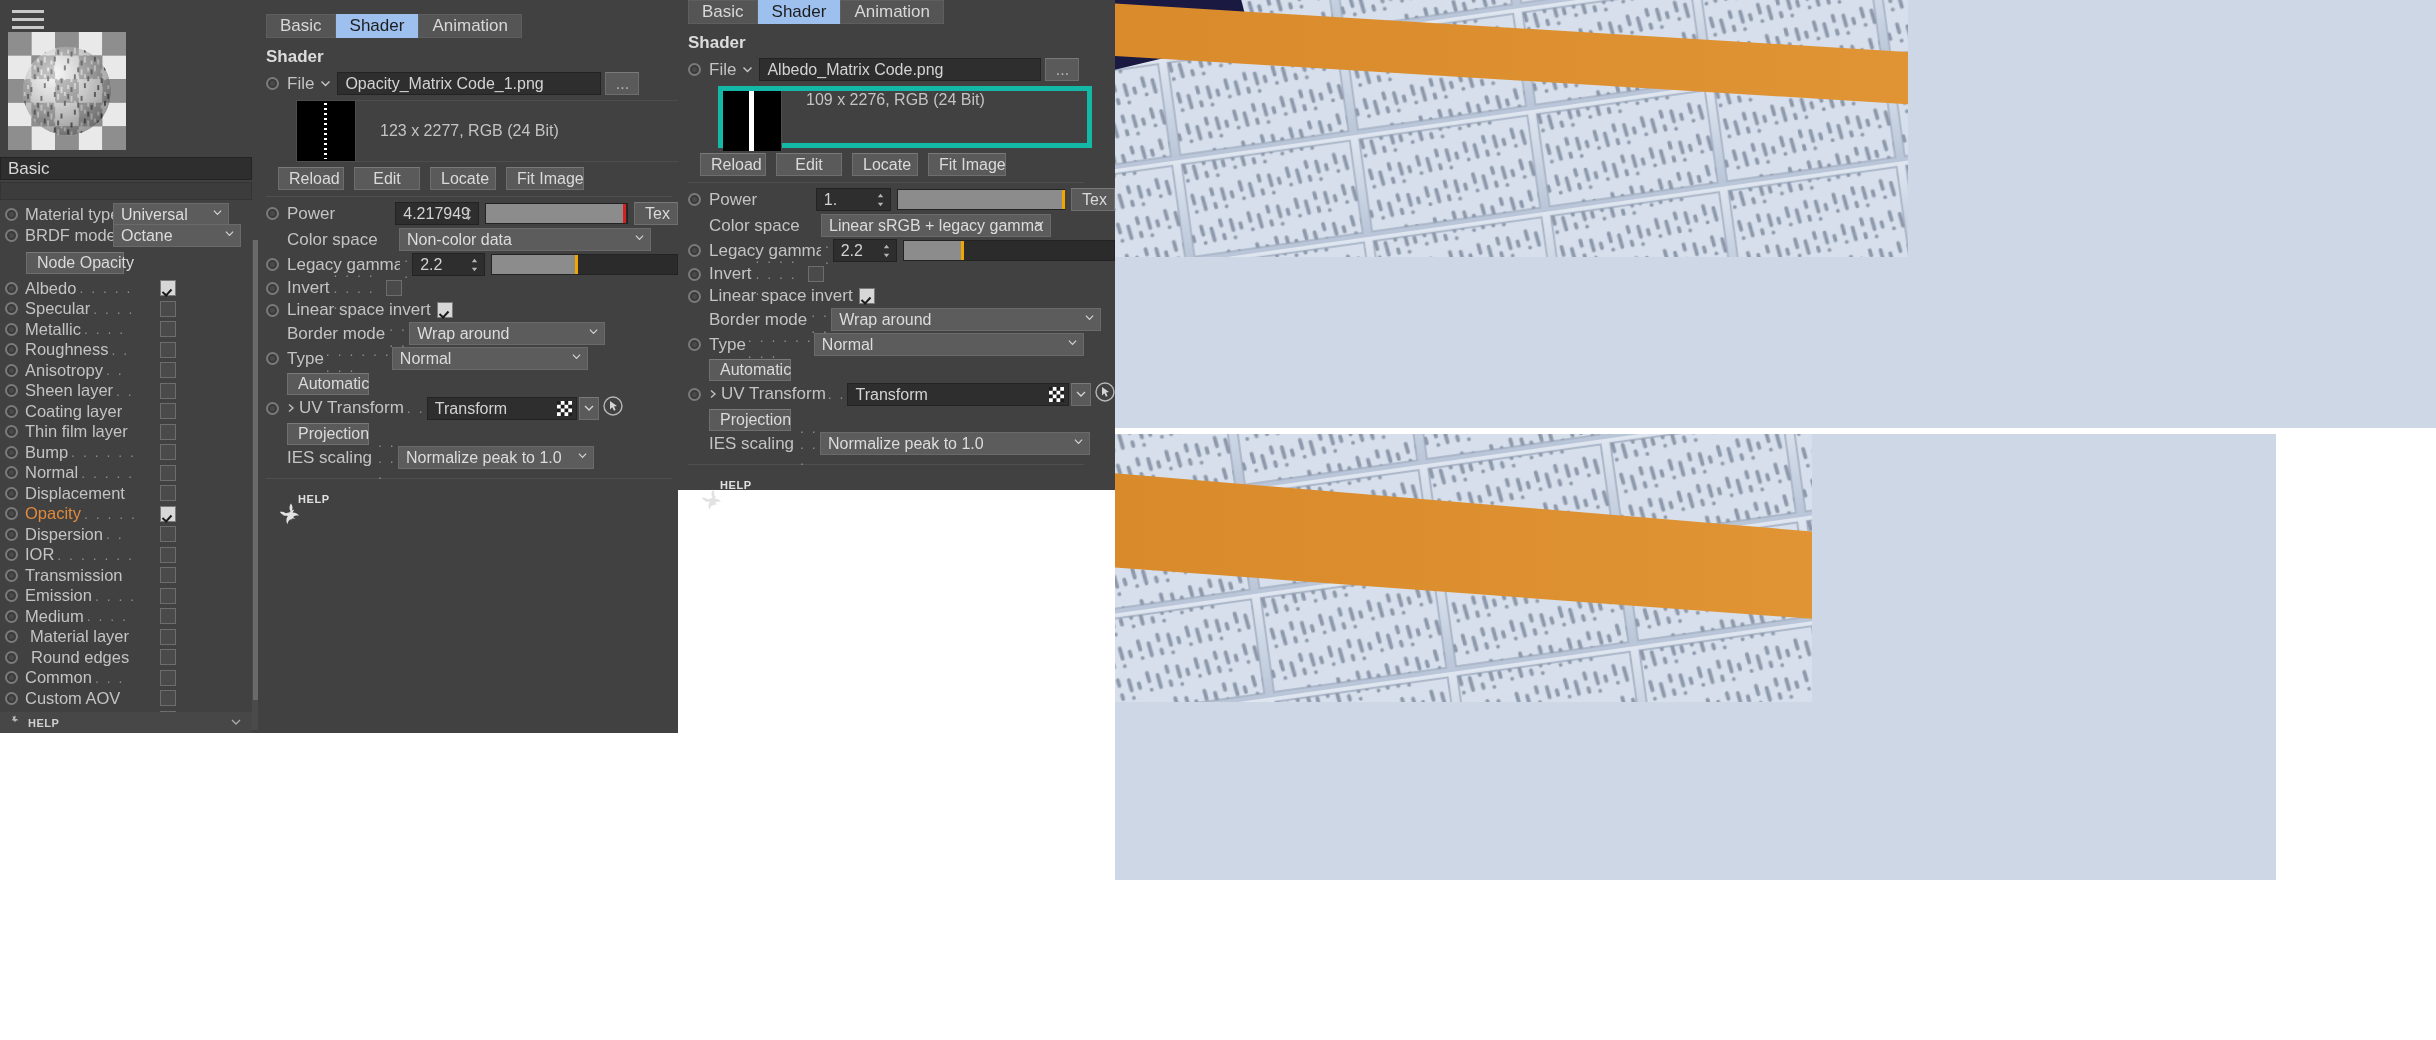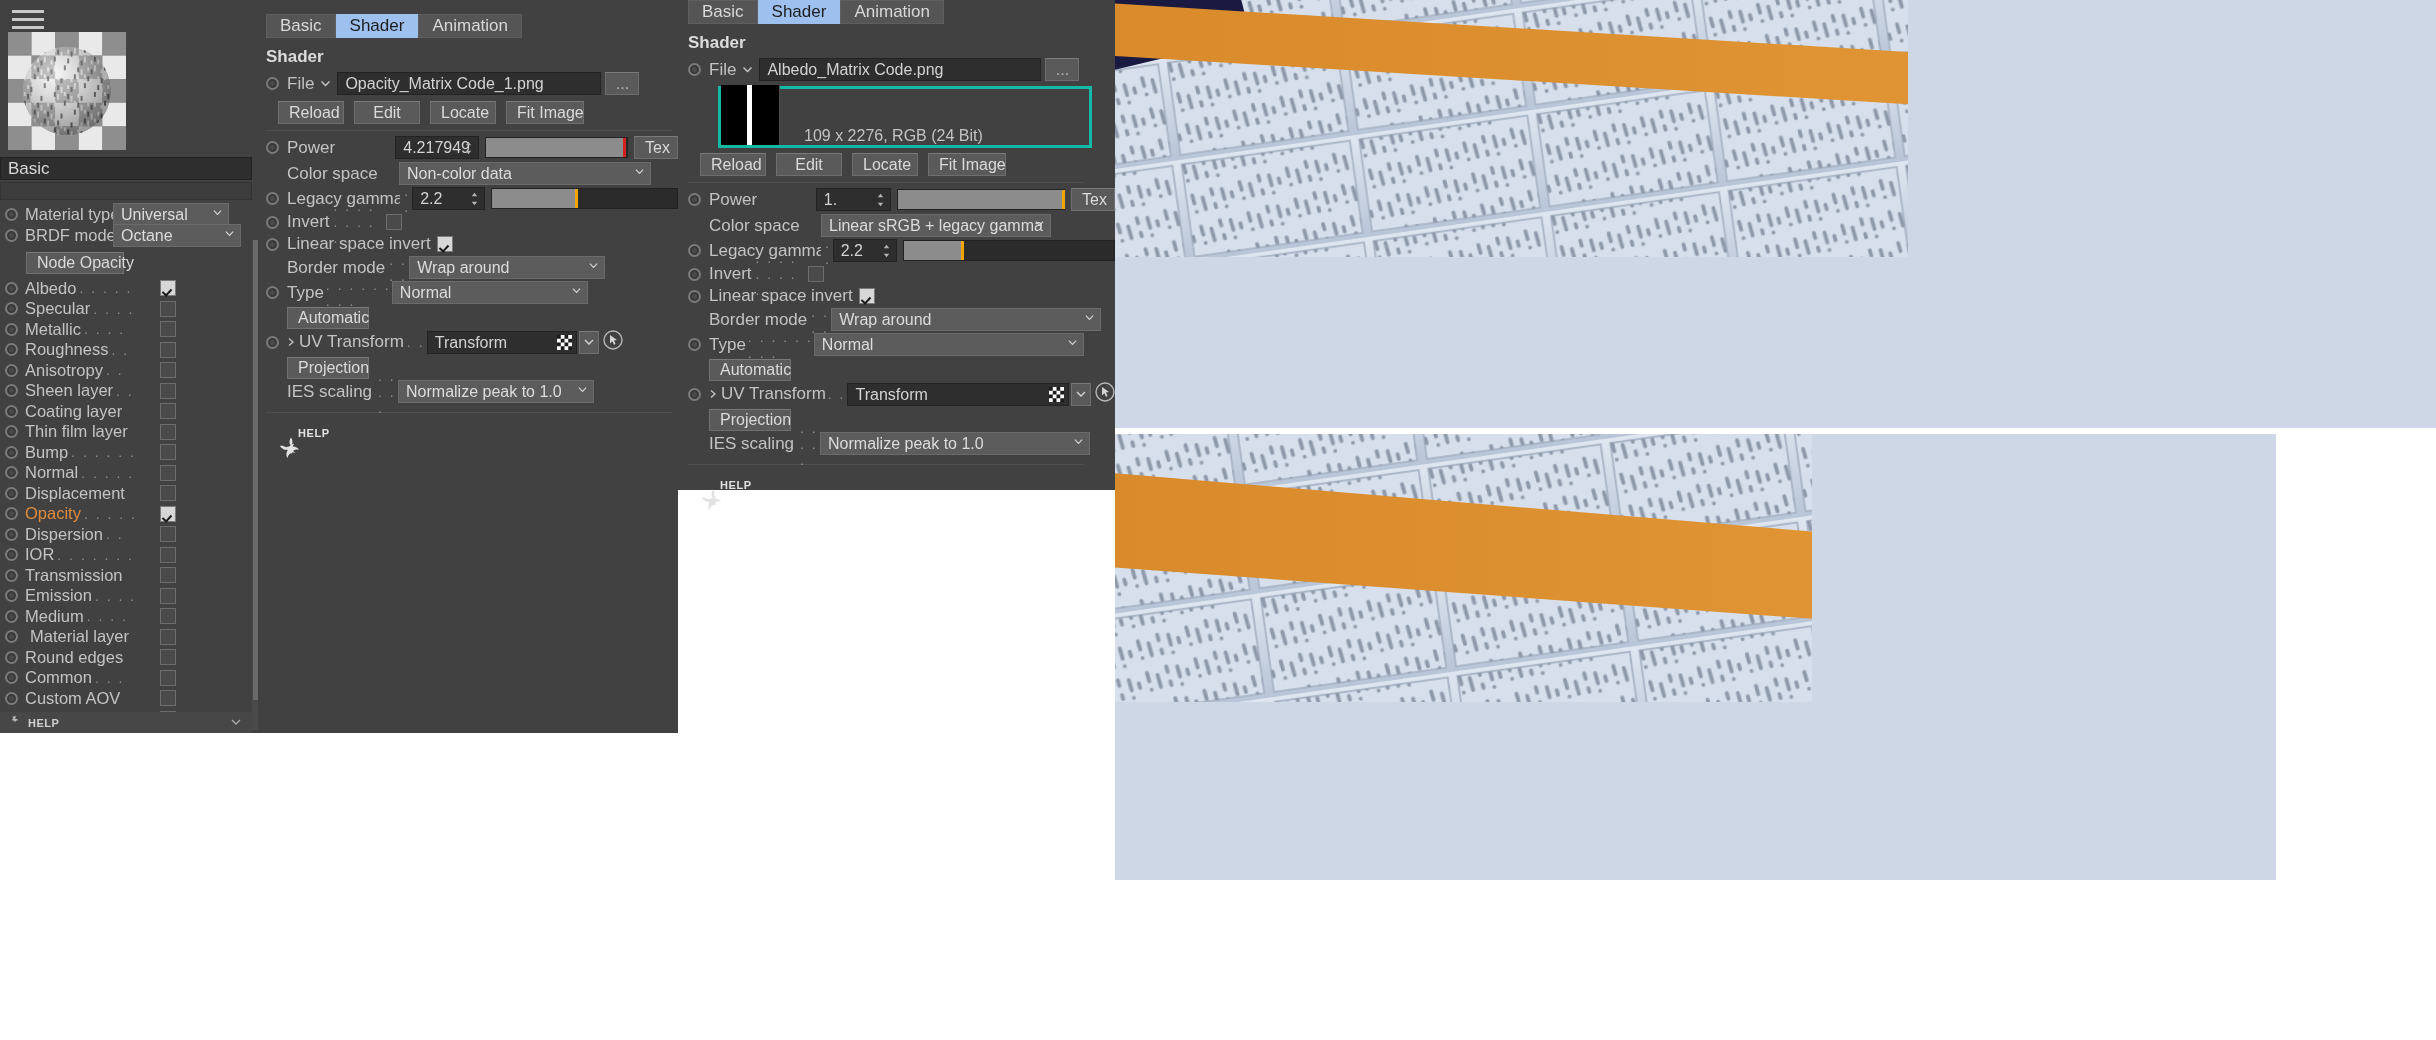--- a/index.html
+++ b/index.html
@@ -516,21 +516,21 @@
           <span class="chk off" style="margin-right:76px"></span>
         </div>
         <div class="prow">
           <span class="radio"></span>
           <span class="lbl" style="margin-left:12px;width:auto;max-width:108px">Material layer</span>
           <span class="dots" style="flex:1;font-size:14px;padding-left:3px;overflow:hidden;white-space:nowrap"></span>
           <span class="chk off" style="margin-right:76px"></span>
         </div>
         <div class="prow">
           <span class="radio"></span>
-          <span class="lbl" style="margin-left:7px;width:auto;max-width:108px">Round edges</span>
+          <span class="lbl" style="margin-left:13px;width:auto;max-width:108px">Round edges</span>
           <span class="dots" style="flex:1;font-size:14px;padding-left:3px;overflow:hidden;white-space:nowrap"></span>
           <span class="chk off" style="margin-right:76px"></span>
         </div>
         <div class="prow">
           <span class="radio"></span>
           <span class="lbl" style="margin-left:7px;width:auto;max-width:108px">Common</span>
           <span class="dots" style="flex:1;font-size:14px;padding-left:3px;overflow:hidden;white-space:nowrap">. . .</span>
           <span class="chk off" style="margin-right:76px"></span>
         </div>
         <div class="prow">
@@ -579,20 +579,27 @@
       <div class="sechead" style="margin:9px 0 4px 8px">Shader</div>
       <div class="row" style="margin-left:8px;height:25px">
         <span class="radio"></span>
         <span class="lbl" style="margin-left:8px">File</span>
         <span style="margin:0 6px"><svg width="11" height="11" viewBox="0 0 11 11">
             <path d="M1.5 3.5l4 4 4-4" stroke="#c6c6c6" stroke-width="1.4" fill="none"></path>
           </svg></span>
         <span class="field" style="width:264px">Opacity_Matrix Code_1.png</span>
         <span class="btn" style="width:34px;margin-left:4px;padding:0;color:#b5b5b5">...</span>
       </div>
+      <div style="display:flex;align-items:center;margin:4px 0 0 38px;height:62px;border:1px solid #4d4d4d;box-sizing:border-box;width:384px">
+        <span class="thumb" style="width:58px;height:60px;flex:0 0 auto">
+          <span style="position:absolute;left:27px;top:2px;width:3px;height:56px;background:repeating-linear-gradient(#fff 0 2px,#000 2px 5px)"></span>
+        </span>
+        <span style="border-left:1px solid #4d4d4d;height:60px;margin-left:0"></span>
+        <span class="lbl" style="margin-left:24px;font-size:16px">123 x 2277, RGB (24 Bit)</span>
+      </div>
       <div style="display:flex;gap:10px;margin:5px 0 0 20px">
         <span class="btn" style="width:66px">Reload</span>
         <span class="btn" style="width:66px">Edit</span>
         <span class="btn" style="width:66px">Locate</span>
         <span class="btn" style="width:78px">Fit Image</span>
       </div>
       <div class="hr" style="margin:6px 0 3px 8px;width:406px"></div>
       <div class="row" style="margin-left:8px;height:27px">
         <span class="radio"></span>
         <span class="lbl" style="margin-left:8px;width:112px">Power</span>
@@ -697,21 +704,21 @@
       <div class="sechead" style="margin:9px 0 4px 10px">Shader</div>
       <div class="row" style="margin-left:10px;height:25px">
         <span class="radio"></span>
         <span class="lbl" style="margin-left:8px">File</span>
         <span style="margin:0 6px"><svg width="11" height="11" viewBox="0 0 11 11">
             <path d="M1.5 3.5l4 4 4-4" stroke="#c6c6c6" stroke-width="1.4" fill="none"></path>
           </svg></span>
         <span class="field" style="width:282px">Albedo_Matrix Code.png</span>
         <span class="btn" style="width:34px;margin-left:4px;padding:0;color:#b5b5b5">...</span>
       </div>
-      <div style="display:flex;align-items:flex-end;margin:4px 0 0 40px;height:62px;border:3px solid #14b8a6;box-sizing:border-box;width:374px">
+      <div style="display:flex;align-items:flex-start;margin:4px 0 0 40px;height:62px;border:5px solid #14b8a6;box-sizing:border-box;width:374px">
         <span class="thumb" style="width:58px;height:60px;flex:0 0 auto">
           <span style="position:absolute;left:26px;top:0px;width:5px;height:60px;background:#fff"></span>
         </span>
         <span style="border-left:1px solid #4d4d4d;height:60px;margin-left:0"></span>
         <span class="lbl" style="margin-left:24px;font-size:16px">109 x 2276, RGB (24 Bit)</span>
       </div>
       <div style="display:flex;gap:10px;margin:5px 0 0 22px">
         <span class="btn" style="width:66px">Reload</span>
         <span class="btn" style="width:66px">Edit</span>
         <span class="btn" style="width:66px">Locate</span>

